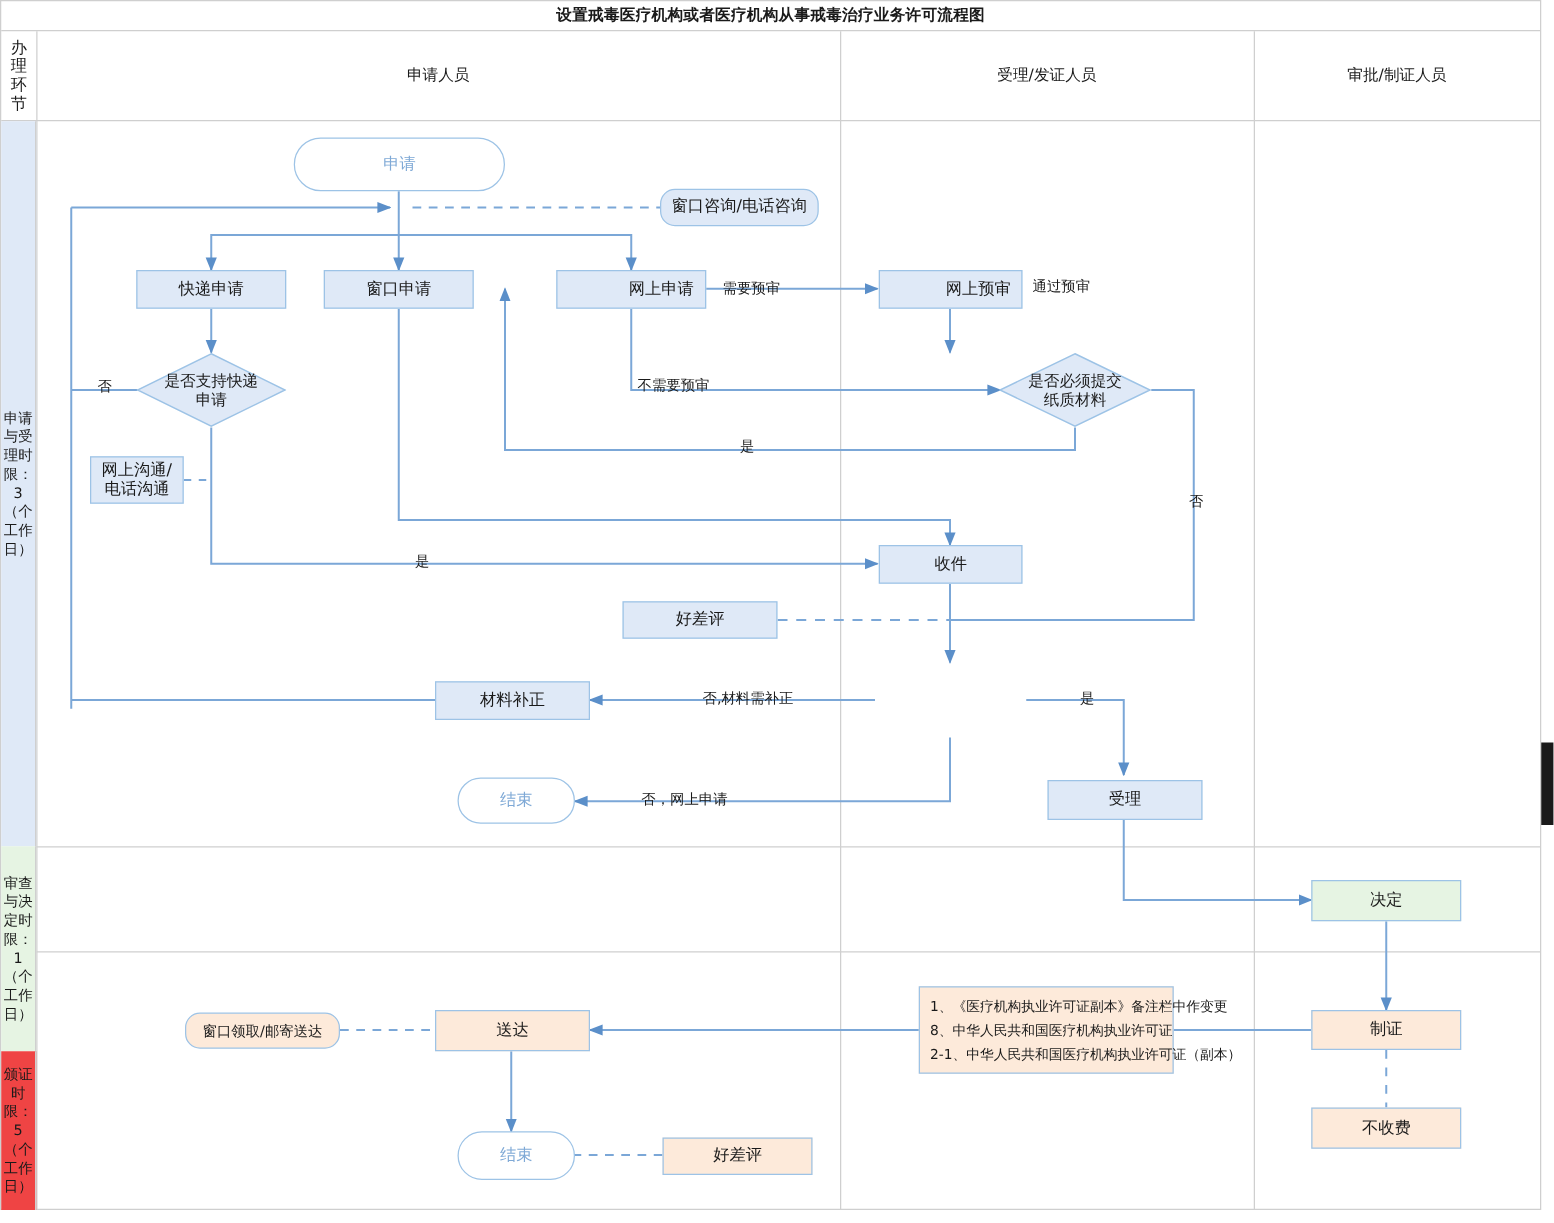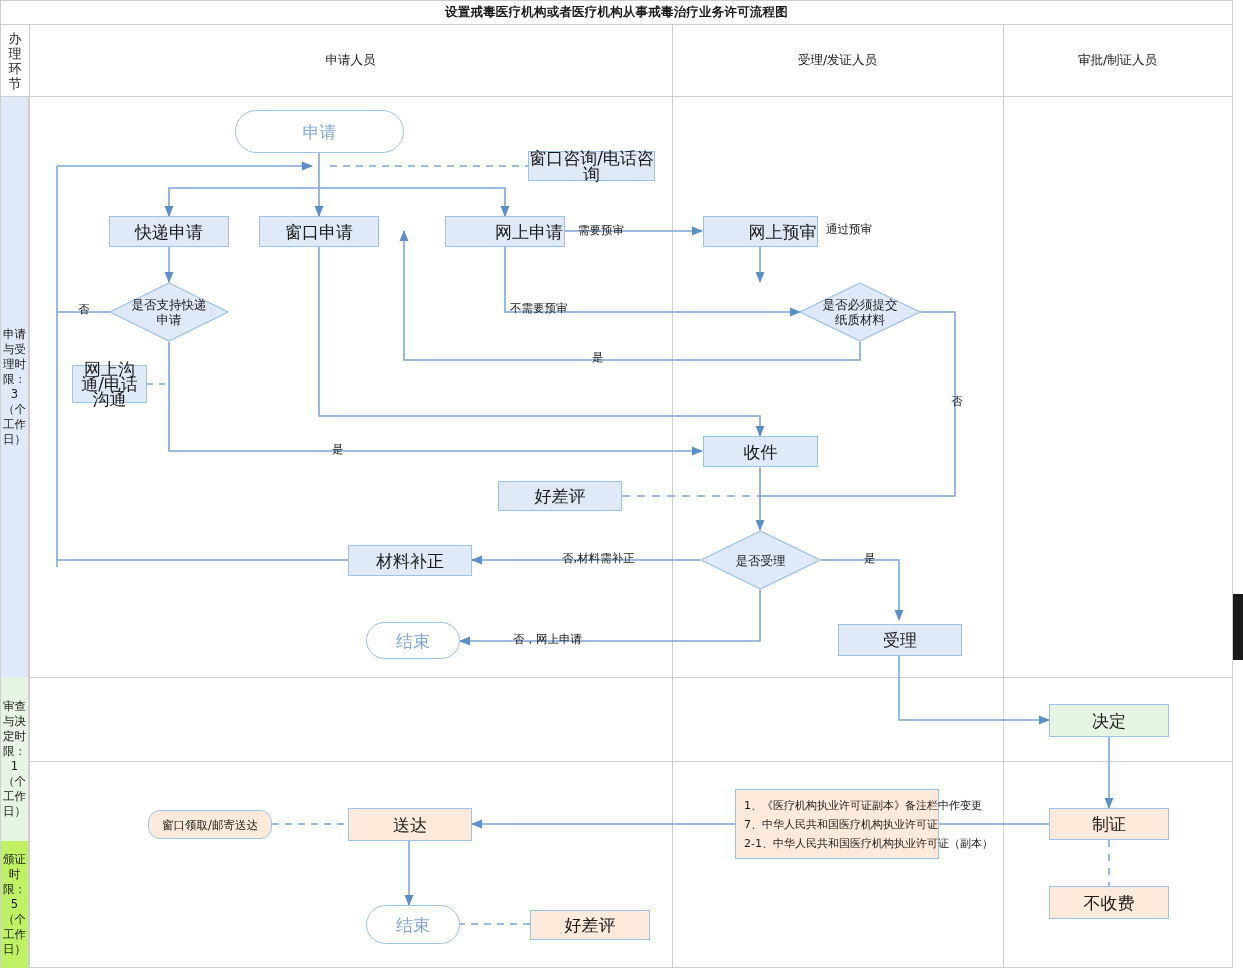--- a/index.html
+++ b/index.html
@@ -60,21 +60,21 @@
   .lane-label span { display:block; }
 
   
   #wires { position: absolute; left: 0; top: 0; width: 1243px; height: 978px; pointer-events: none; }
 
   
   .node {
     position: absolute;
     display: flex; align-items: center; justify-content: center;
     text-align: center;
-    font-size: 17px; line-height: 16px;
+    font-size: 13px; line-height: 16px;
     color: #1a1a1a;
     border: 1px solid #9dc3e6;
   }
   .n-blue   { background: #dfe9f7; }
   .n-green  { background: #e6f4e3; }
   .n-orange { background: #fdeada; }
   .n-term {
     border-radius: 22px;
     background: #ffffff;
     border: 1px solid #9dc3e6;
@@ -126,21 +126,21 @@
 
     <div class="hline" style="left:28px; top:676px; width:1203px;"></div>
     <div class="hline" style="left:28px; top:760px; width:1203px;"></div>
 
     <div class="lane-label" style="top:96px; height:580px; background:#dfe9f7;">
       <span>申请与受理时限：3（个工作日）</span>
     </div>
     <div class="lane-label" style="top:676px; height:164px; background:#e6f4e3;">
       <span>审查与决定时限：1（个工作日）</span>
     </div>
-    <div class="lane-label" style="top:840px; height:127px; background:#bef264;">
+    <div class="lane-label" style="top:840px; height:127px; background:#ef4444;">
       <span>颁证时限：5（个工作日）</span>
     </div>
   </div>
 
   <svg id="wires">
     <defs>
       <marker id="ah" viewBox="0 0 10 10" refX="9" refY="5" markerWidth="7" markerHeight="7" orient="auto-start-reverse">
         <path d="M0,1 L10,5 L0,9 z" fill="#5b8fc9"></path>
       </marker>
     </defs>
@@ -201,21 +201,21 @@
       <path d="M272,824 L348,824" stroke-dasharray="7,6"></path>
 
       <path d="M458,924 L530,924" stroke-dasharray="7,6"></path>
     </g>
   </svg>
 
   <div class="node n-term" style="left:235px; top:110px; width:169px; height:43px;">
     <span>申请</span>
   </div>
 
-  <div class="node n-blue" style="left:528px; top:151px; width:127px; height:30px;">
+  <div class="node n-blue" style="left:528px; top:151px; width:127px; height:30px;border-radius:12px;">
     <span>窗口咨询/电话咨询</span>
   </div>
 
   <div class="node n-blue" style="left:109px; top:216px; width:120px; height:31px;">
     <span>快递申请</span>
   </div>
 
   <div class="node n-blue" style="left:259px; top:216px; width:120px; height:31px;">
     <span>窗口申请</span>
   </div>
@@ -251,28 +251,20 @@
   </div>
 
   <div class="node n-blue" style="left:703px; top:436px; width:115px; height:31px;">
     <span>收件</span>
   </div>
 
   <div class="node n-blue" style="left:498px; top:481px; width:124px; height:30px;">
     <span>好差评</span>
   </div>
 
-  <div class="diamond" style="left:700px; top:530px; width:121px; height:60px;">
-    <svg width="121" height="60" viewBox="0 0 121 60">
-      <polygon points="60.5,1 120,30 60.5,59 1,30" fill="#dfe9f7" stroke="#9dc3e6" stroke-width="1.2"></polygon>
-    </svg>
-    <div class="dtext">
-      <span>是否受理</span>
-    </div>
-  </div>
 
   <div class="node n-blue" style="left:348px; top:545px; width:124px; height:31px;">
     <span>材料补正</span>
   </div>
 
   <div class="node n-term" style="left:366px; top:622px; width:94px; height:37px;">
     <span>结束</span>
   </div>
 
   <div class="node n-blue" style="left:838px; top:624px; width:124px; height:32px;">
@@ -287,21 +279,21 @@
     <span>制证</span>
   </div>
 
   <div class="node n-orange" style="left:1049px; top:886px; width:120px; height:33px;">
     <span>不收费</span>
   </div>
 
   <div class="node n-orange n-note-left" style="left:735px; top:789px; width:204px; height:70px; align-items:center; font-size:11px; line-height:19px;">
     <div style="white-space:nowrap;">
       <div>1、《医疗机构执业许可证副本》备注栏中作变更</div>
-      <div>7、中华人民共和国医疗机构执业许可证</div>
+      <div>8、中华人民共和国医疗机构执业许可证</div>
       <div>2-1、中华人民共和国医疗机构执业许可证（副本）</div>
     </div>
   </div>
 
   <div class="node n-orange" style="left:348px; top:808px; width:124px; height:33px;">
     <span>送达</span>
   </div>
 
   <div class="node n-orange" style="left:148px; top:810px; width:124px; height:29px; font-size:11.5px;border-radius:12px;">
     <span>窗口领取/邮寄送达</span>

